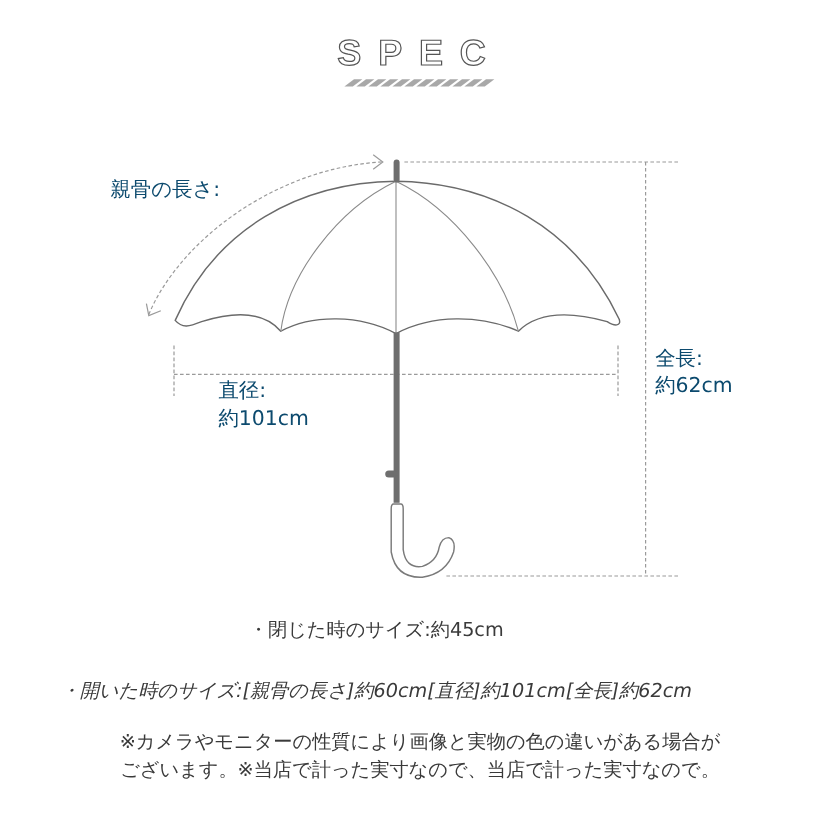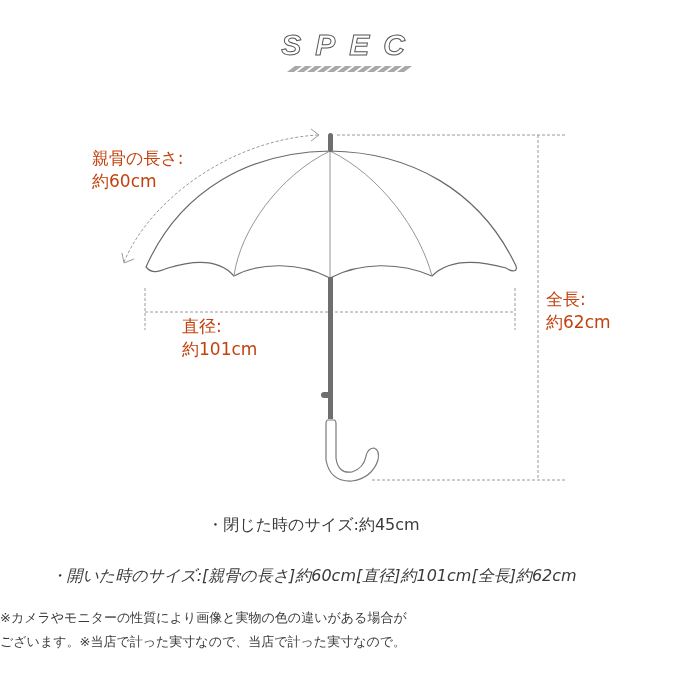--- a/index.html
+++ b/index.html
@@ -1,24 +1,24 @@
 <!DOCTYPE html>
 <html><head>
   <meta charset="utf-8">
   <style>
     html, body { margin: 0; padding: 0; background: #ffffff; }
     body { width: 700px; height: 700px; position: relative; overflow: hidden;
            font-family: "DejaVu Sans", "Liberation Sans", sans-serif; color: #3a3a3a; }
     #diagram { position: absolute; left: 0; top: 0; width: 700px; height: 700px; }
     .title { position: absolute; left: 0; width: 700px; top: 28px; text-align: center;
-             font-family: "Liberation Sans", sans-serif; font-style: italic; font-size: 30px;
+             font-family: "Liberation Sans", sans-serif; font-size: 30px;
              letter-spacing: 14px; color: #ffffff; -webkit-text-stroke: 1px #555; font-weight: bold; }
-    .label { position: absolute; font-size: 17px; line-height: 23px; color: #c2410c; }
+    .label { position: absolute; font-size: 17px; line-height: 23px; color: #0c4a6e; }
     .line1 { position: absolute; left: 0; width: 627px; text-align: center; font-size: 16px; color: #3a3a3a; }
-    .note { position: absolute; left: 0; width: 700px; text-align: left; font-size: 13px; line-height: 24px; color: #3a3a3a; }
+    .note { position: absolute; left: 0; width: 700px; text-align: center; font-size: 16px; line-height: 24px; color: #3a3a3a; }
   </style>
 </head>
 <body>
 
 <div class="title">SPEC</div>
 
 <svg id="diagram" viewBox="0 0 700 700" xmlns="http://www.w3.org/2000/svg">
 
   <g fill="#a8a8a8">
     <polygon points="287,72 295,66 302,66 294,72"></polygon>
@@ -60,21 +60,20 @@
   <g>
     <rect x="328" y="133" width="5" height="19" rx="2.5" fill="#6e6e6e"></rect>
     <rect x="328" y="277" width="5" height="142" fill="#6e6e6e"></rect>
     <rect x="321" y="392" width="10" height="6" rx="3" fill="#6e6e6e"></rect>
   </g>
   <path d="M328,420 L334,420 Q336,420 336,424 L336,458 Q338,474 352,472 Q364,468 366,456 Q368,448 374,448 Q380,450 378,460 Q372,478 352,481 Q330,482 326,460 L326,424 Q326,420 328,420 Z" fill="#ffffff" stroke="#7a7a7a" stroke-width="1.2"></path>
 </svg>
 
 <div class="label" style="left:92px; top:147px;">
   <div>親骨の長さ:</div>
-  <div>約60cm</div>
 </div>
 
 <div class="label" style="left:182px; top:315px;">
   <div>直径:</div>
   <div>約101cm</div>
 </div>
 
 <div class="label" style="left:546px; top:288px;">
   <div>全長:</div>
   <div>約62cm</div>

